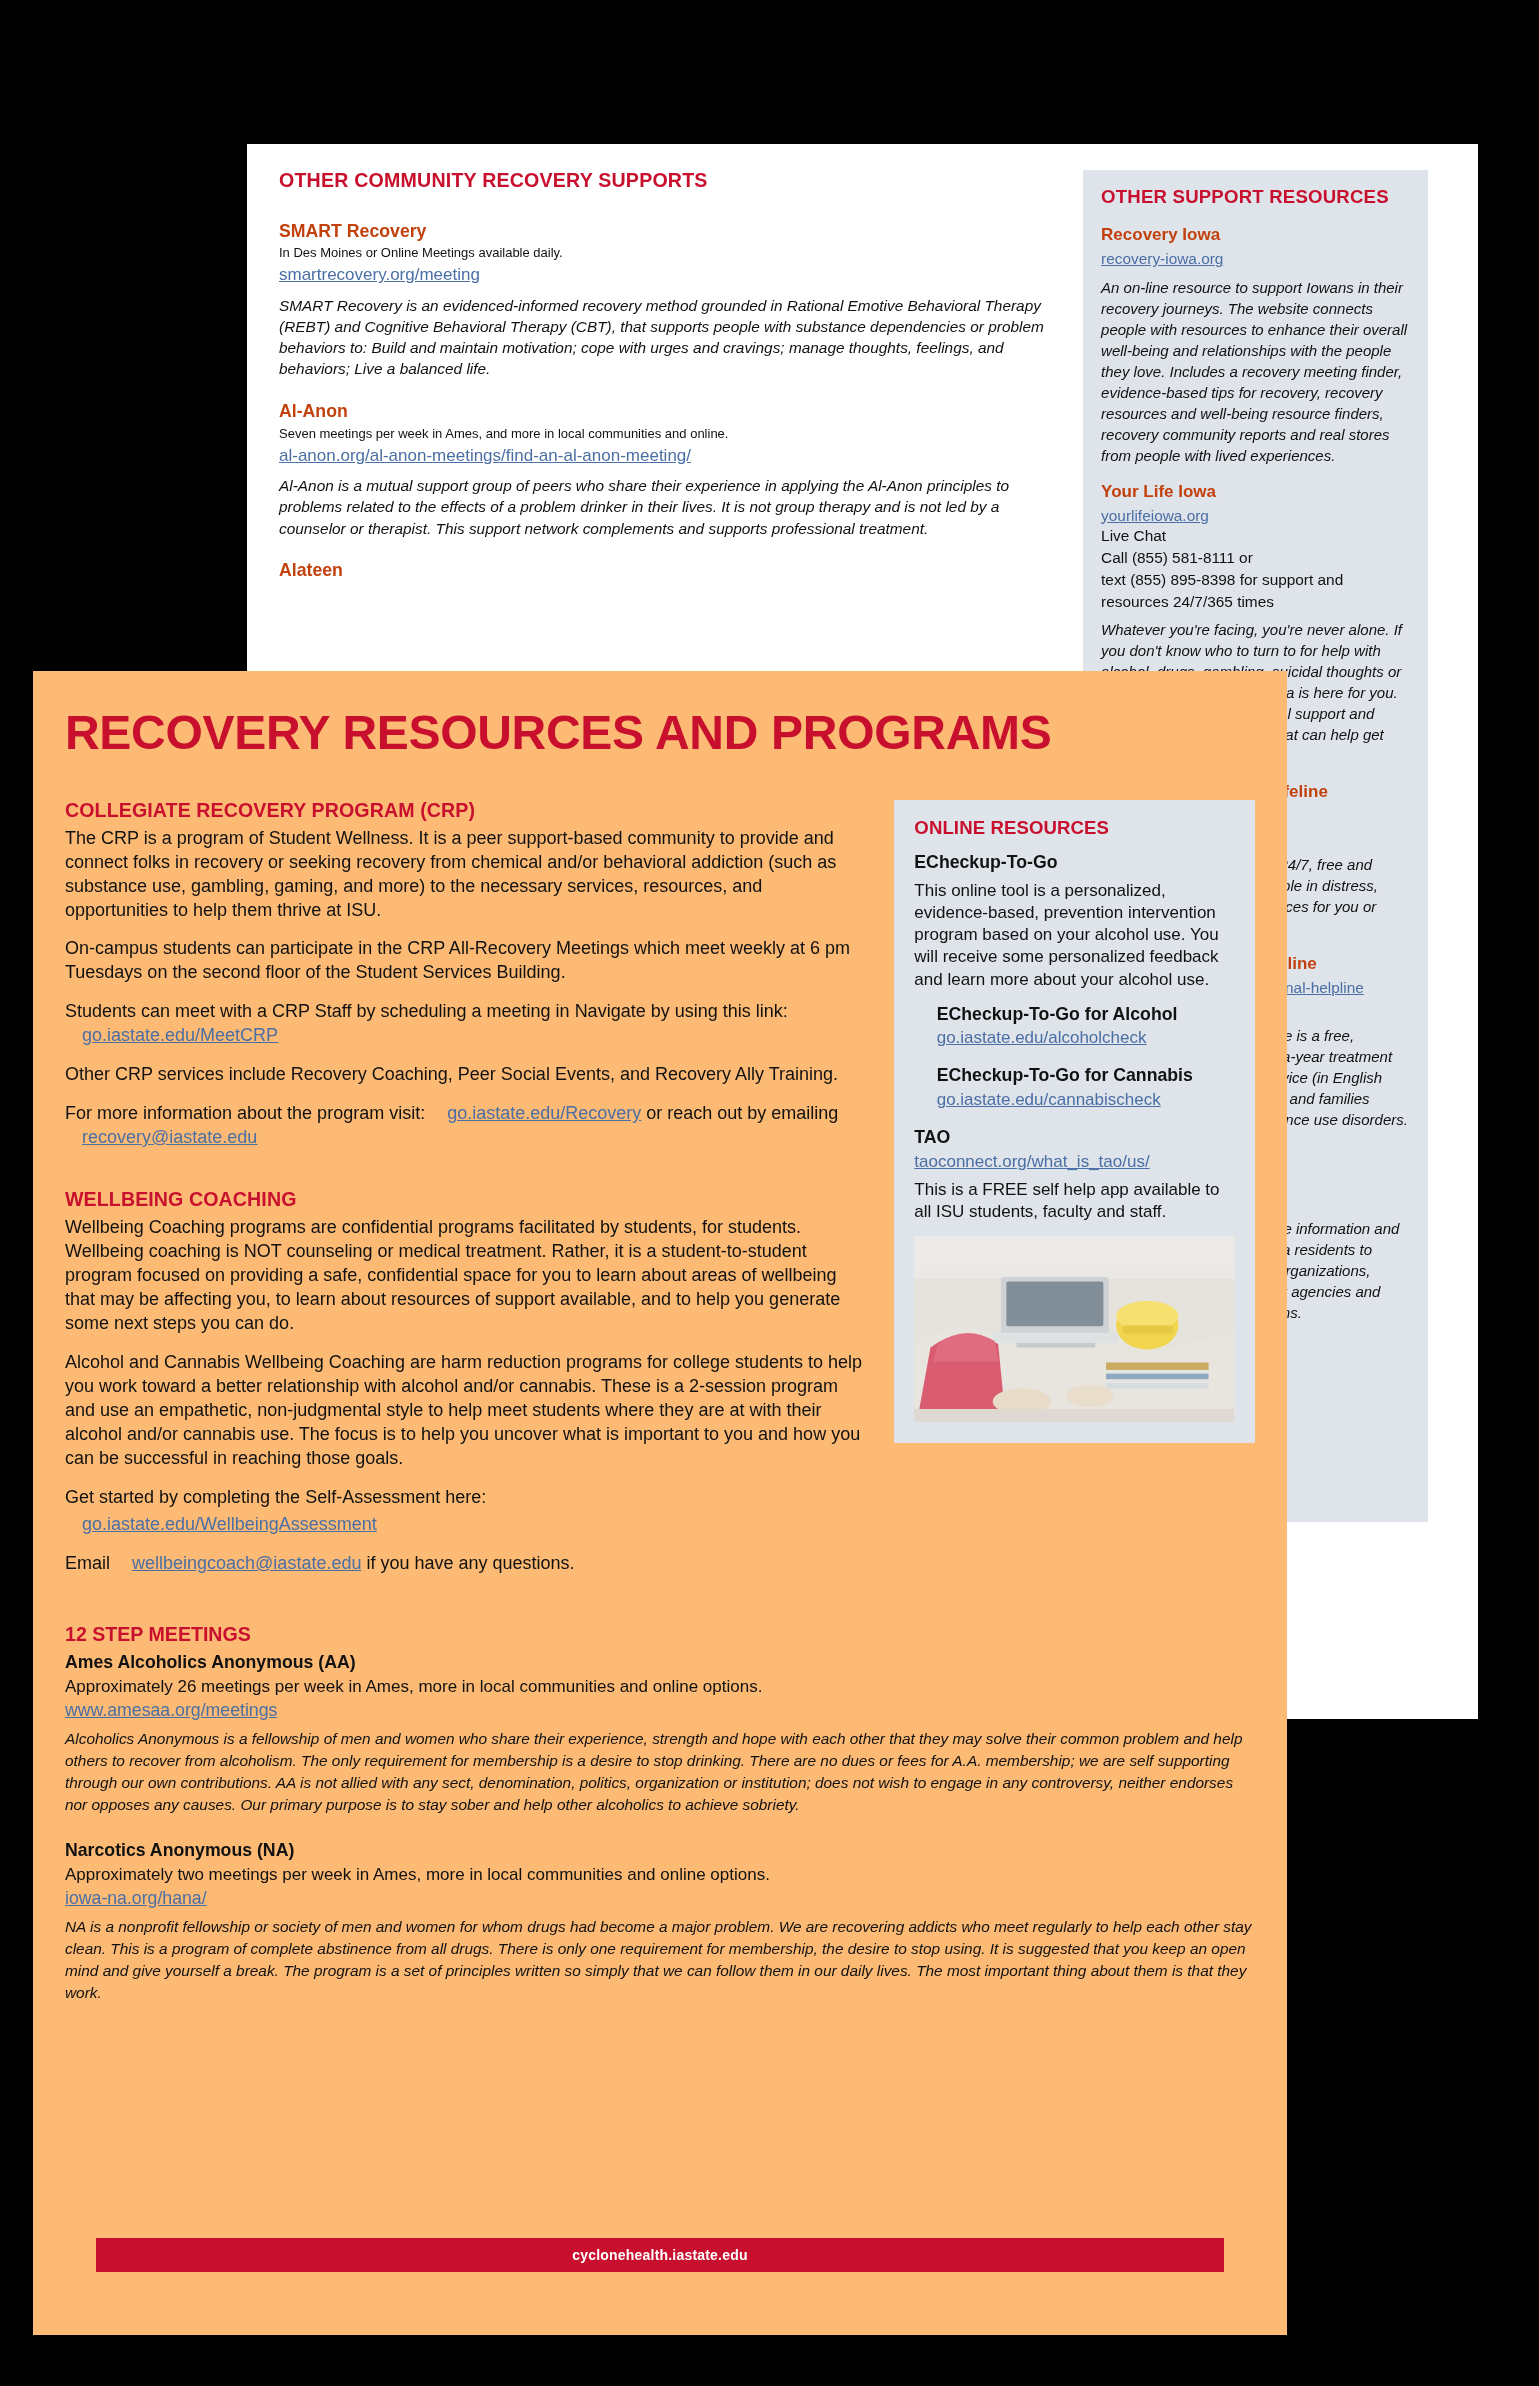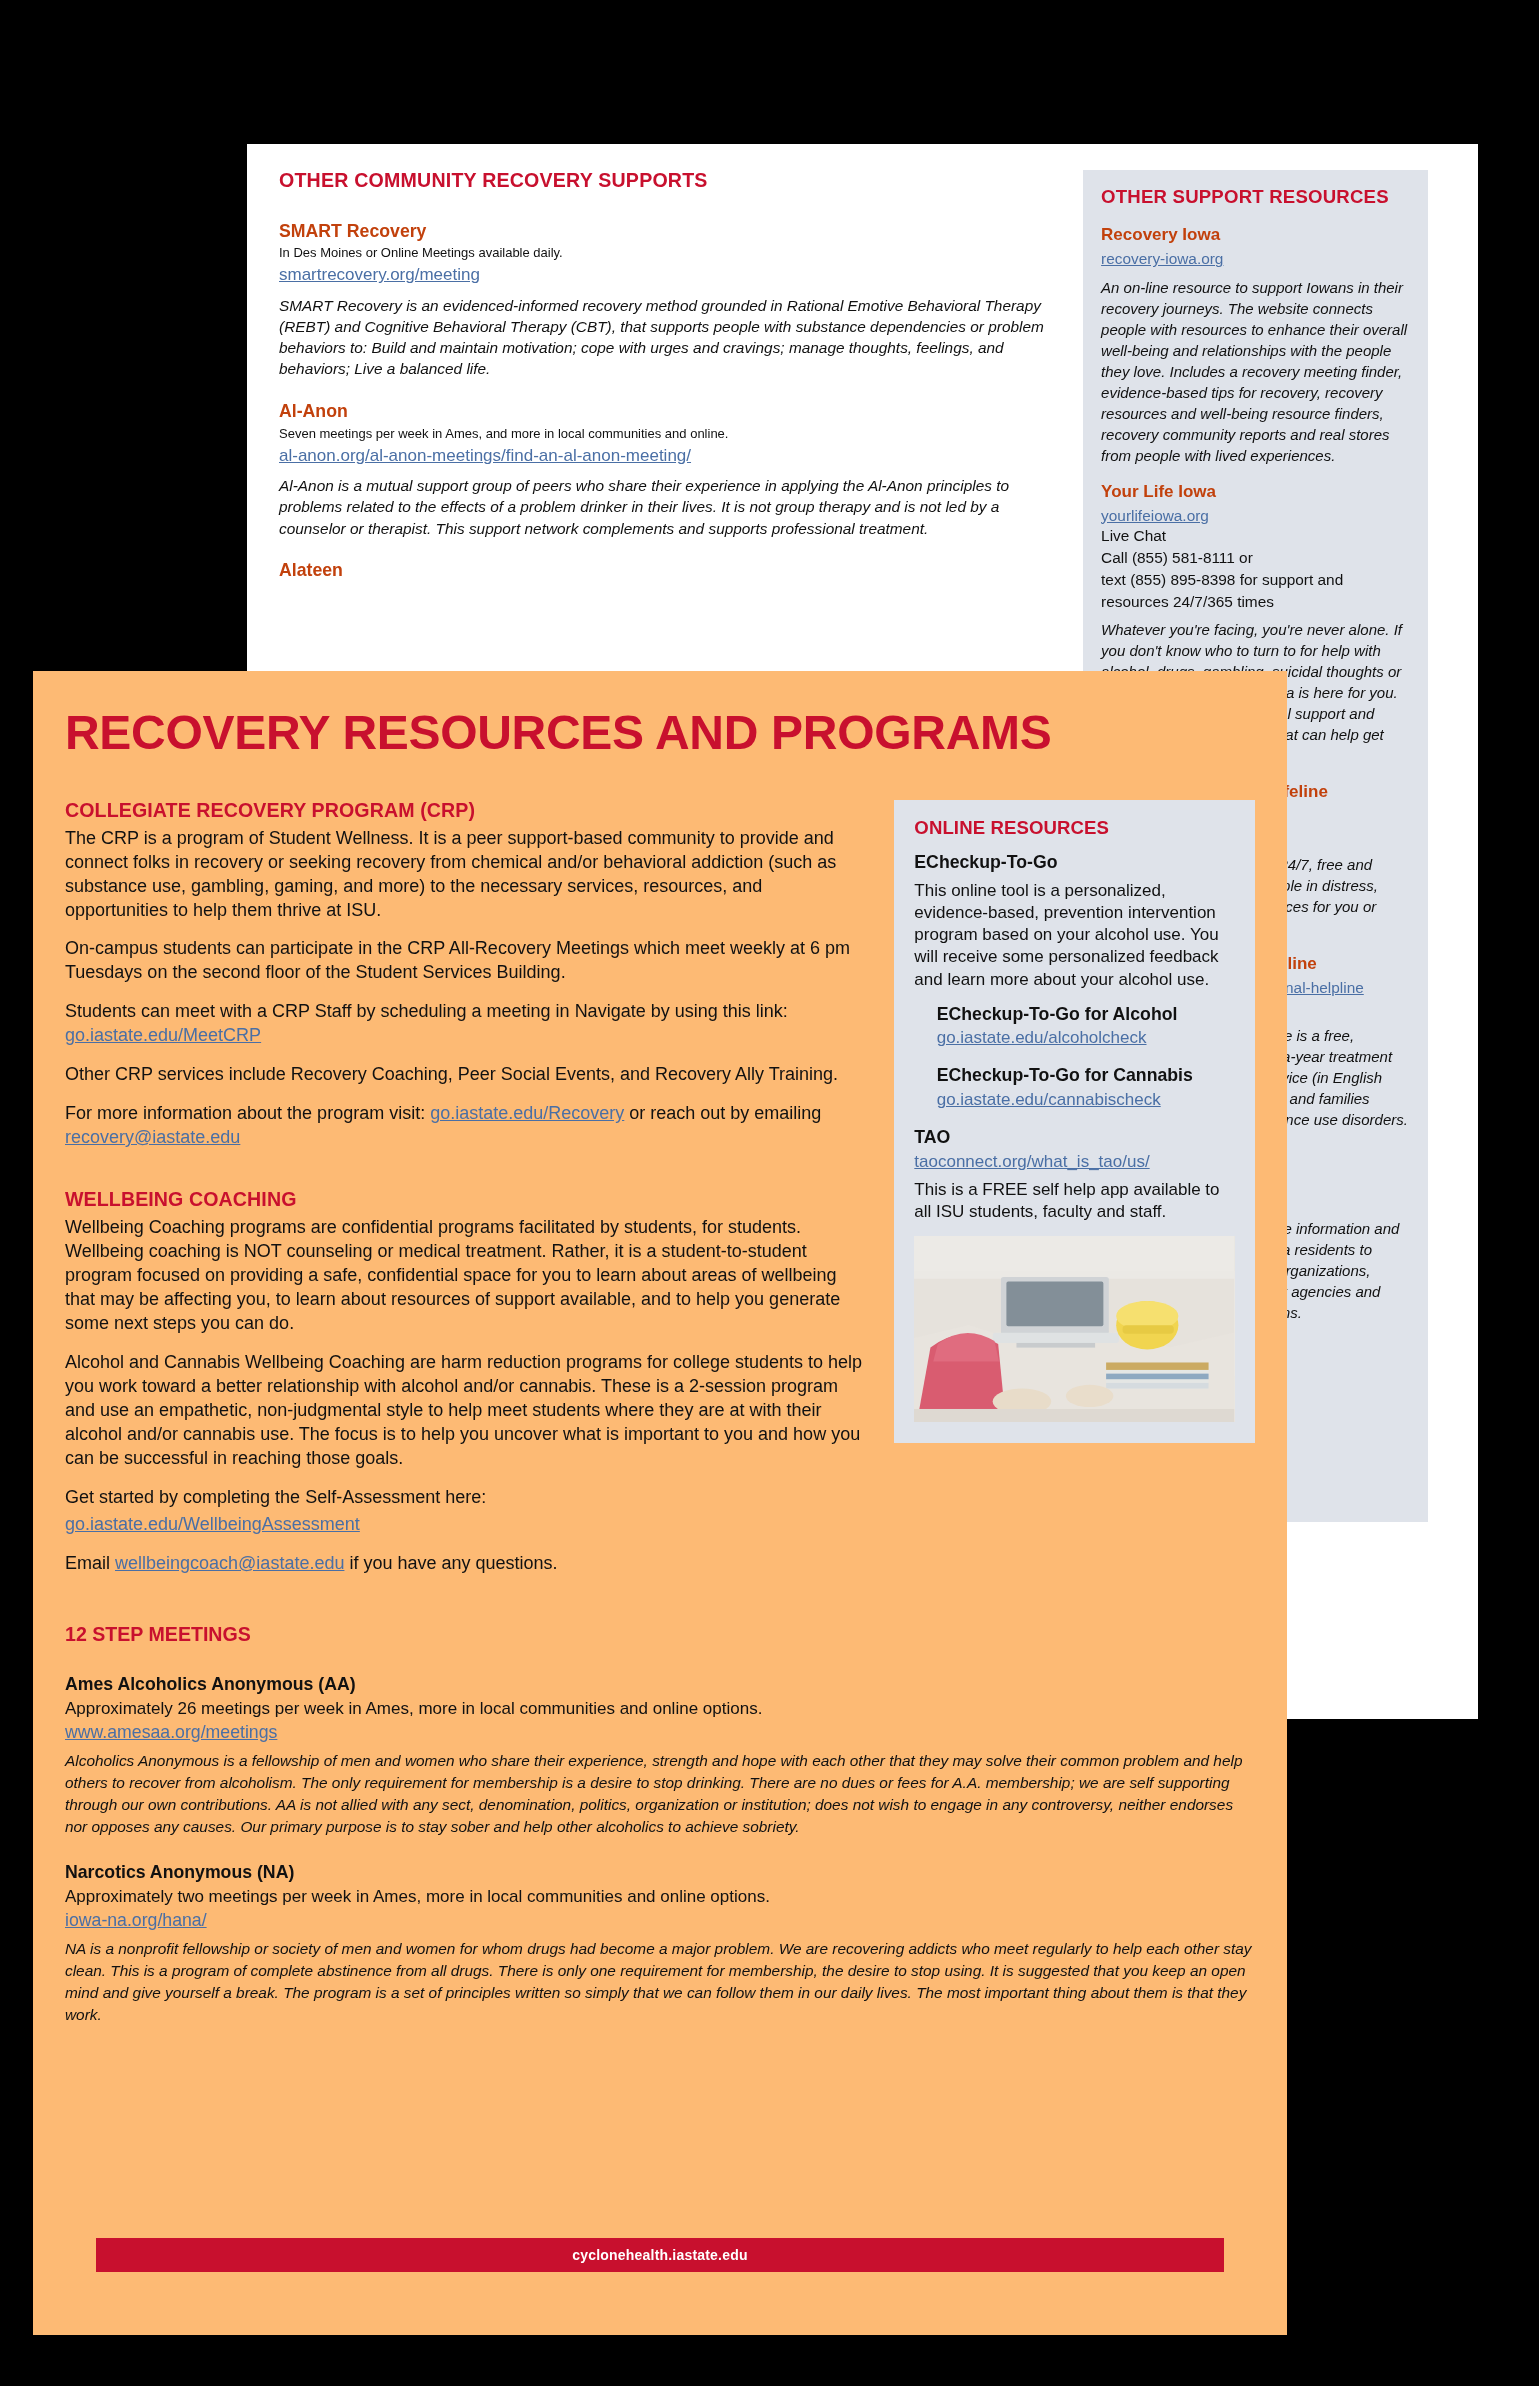--- a/index.html
+++ b/index.html
@@ -123,20 +123,21 @@
   .f-para {
     font-size: 18px;
     color: #111;
     line-height: 1.33;
     margin: 0 0 15px 0;
   }
   .f-link {
     color: #4a6fa5;
     text-decoration: underline;
     word-break: break-word;
+    margin-left: 17px;
   }
 
   .online-box {
     background: #dfe3ea;
     padding: 18.6px 20.5px 20.5px 20.5px;
     box-sizing: border-box;
   }
   .online-box .f-sec-head { font-size: 18.6px; margin-bottom: 13px; }
   .ob-head {
     font-weight: bold;
@@ -166,21 +167,21 @@
     overflow: hidden;
     background: #e9e7e2;
   }
 
   
   .twelve-wrap { margin-top: 32px; }
   .t-head {
     color: #c8102e;
     font-weight: bold;
     font-size: 19.6px;
-    margin: 0 0 28px 0;
+    margin: 0 0 6px 0;
   }
   .t-sub {
     font-weight: bold;
     font-size: 17.7px;
     color: #111;
     margin: 0 0 2.8px 0;
   }
   .t-line {
     font-size: 17px;
     color: #111;

